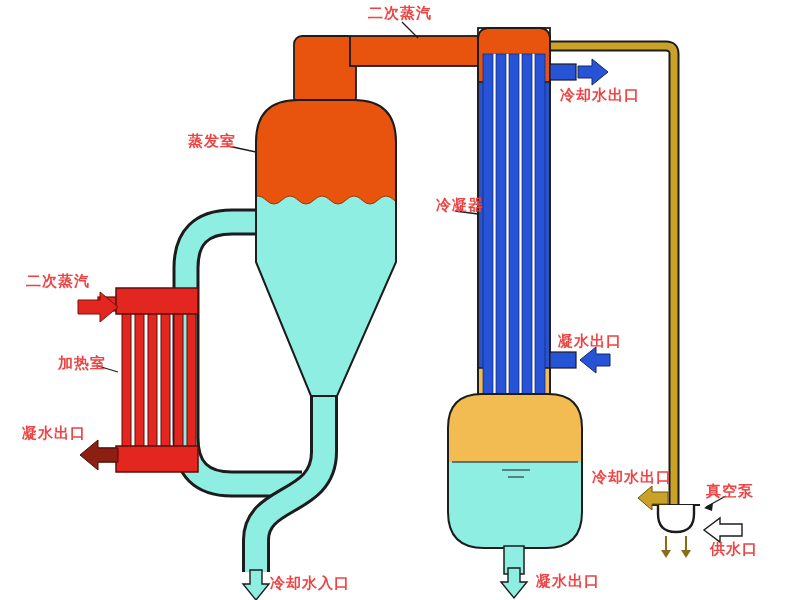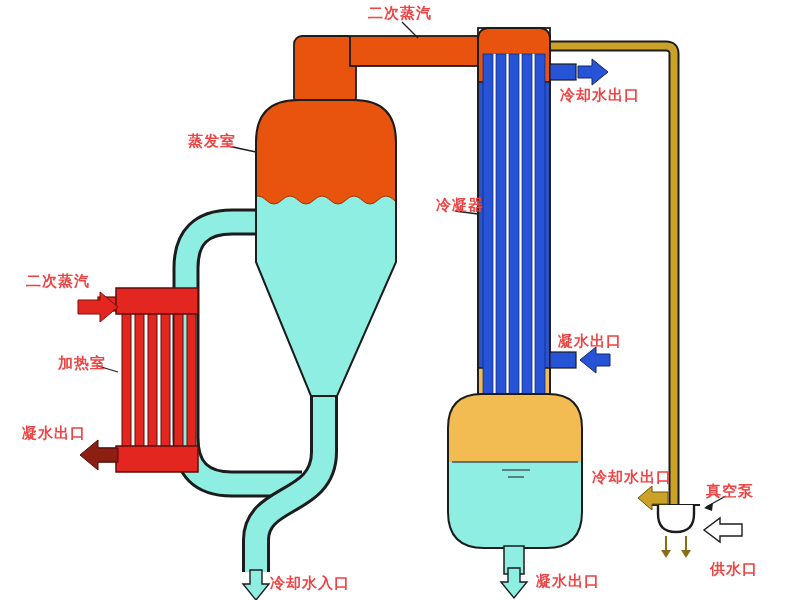--- a/index.html
+++ b/index.html
@@ -122,15 +122,15 @@
 <div class="lbl" style="left:436px;top:196px">冷凝器</div>
 <div class="lbl" style="left:26px;top:272px">二次蒸汽</div>
 <div class="lbl" style="left:58px;top:354px">加热室</div>
 <div class="lbl" style="left:22px;top:424px">凝水出口</div>
 <div class="lbl" style="left:560px;top:86px">冷却水出口</div>
 <div class="lbl" style="left:558px;top:332px">凝水出口</div>
 <div class="lbl" style="left:270px;top:574px">冷却水入口</div>
 <div class="lbl" style="left:536px;top:572px">凝水出口</div>
 <div class="lbl" style="left:592px;top:468px">冷却水出口</div>
 <div class="lbl" style="left:706px;top:482px">真空泵</div>
-<div class="lbl" style="left:710px;top:560px">供水口</div>
+<div class="lbl" style="left:710px;top:540px">供水口</div>
 
 </div>
 
 </body></html>

